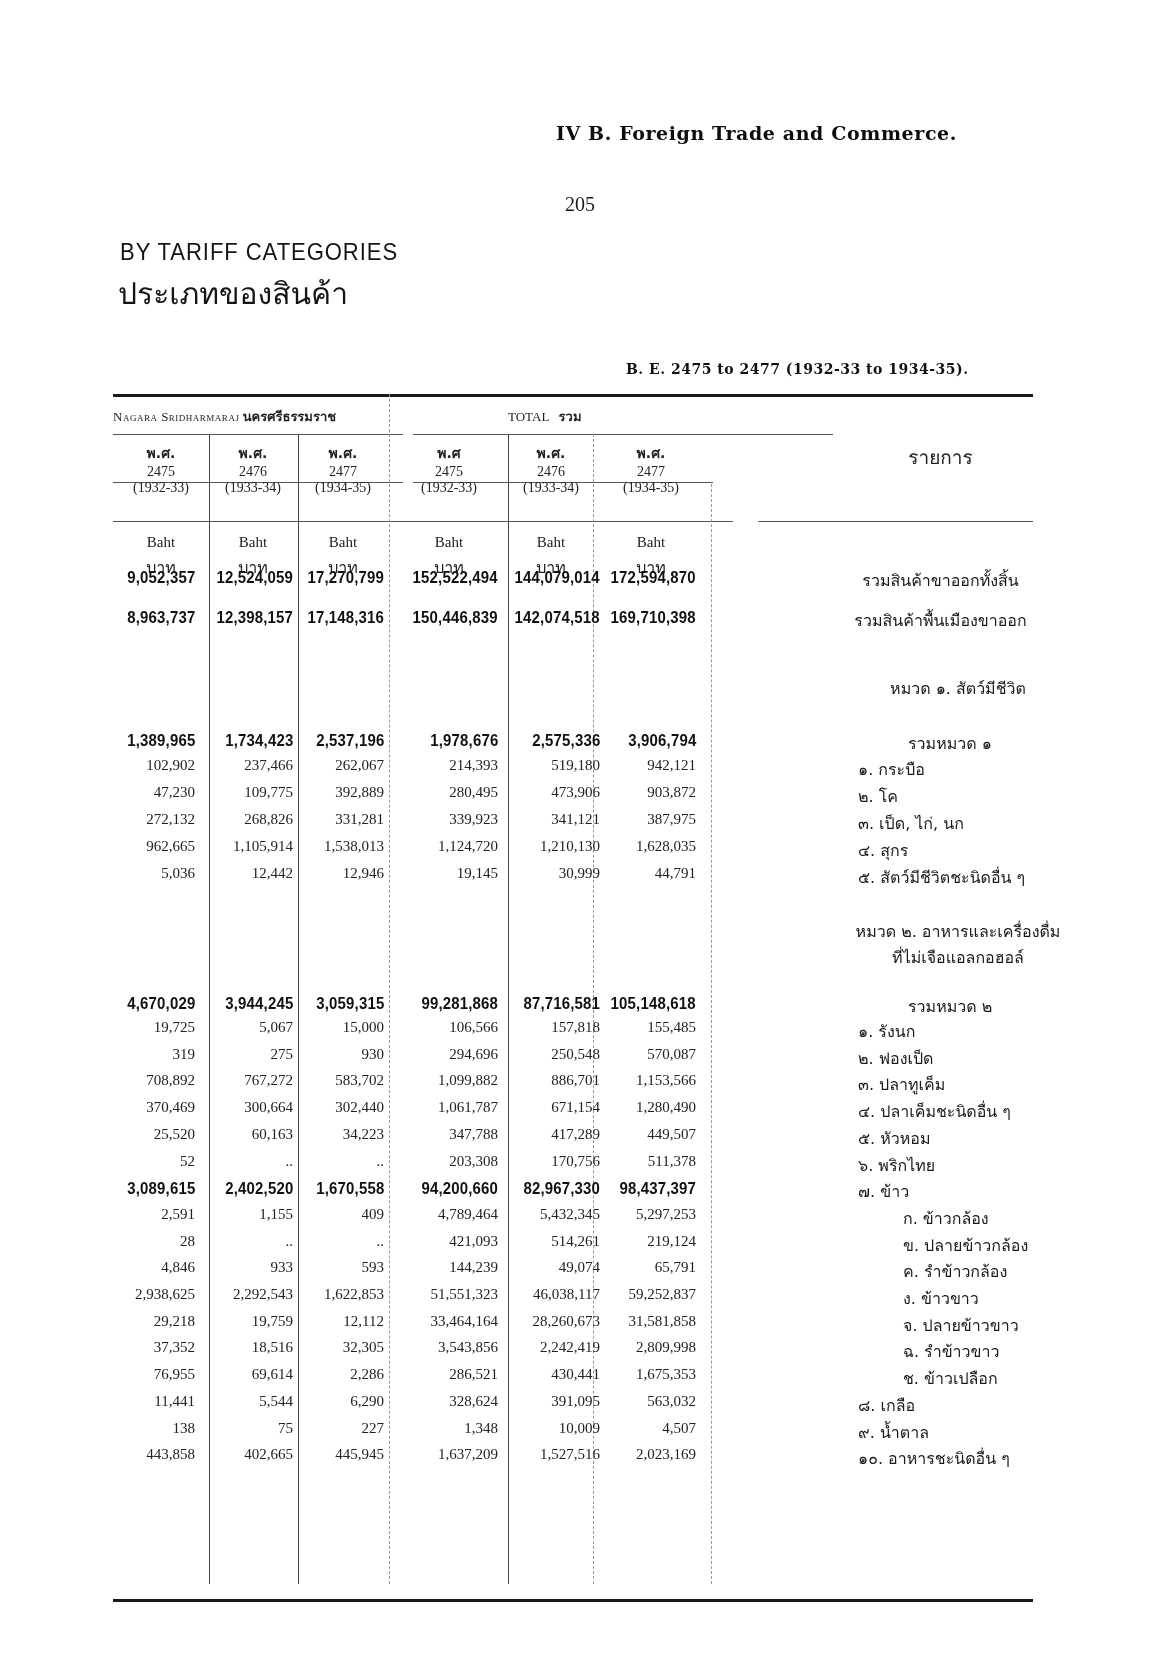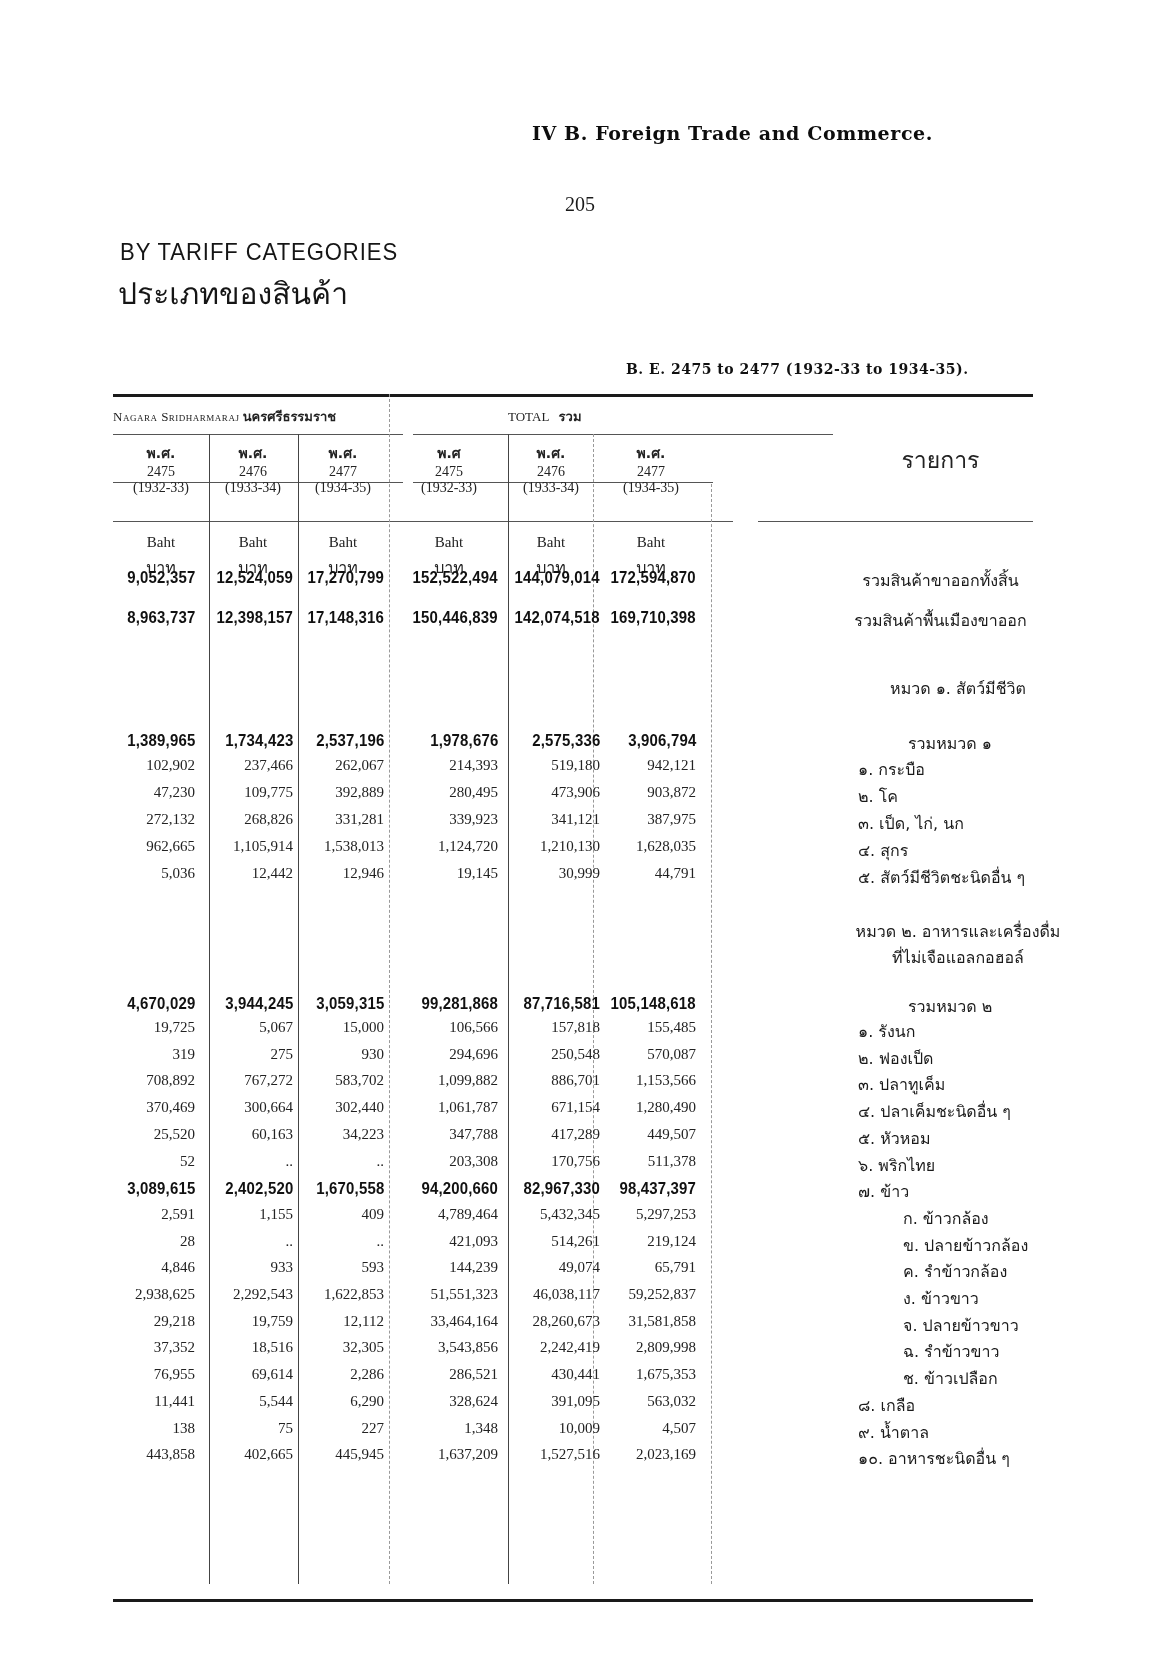--- a/index.html
+++ b/index.html
@@ -1,36 +1,36 @@
 <!DOCTYPE html>
 <html><head>
 <meta charset="utf-8">
 <style>
   html, body { margin: 0; padding: 0; background: #ffffff; }
   body { width: 1174px; height: 1666px; position: relative; overflow: hidden; color: #111; font-family: "DejaVu Serif", serif; }
-  .running-head { position: absolute; top: 122px; left: 532px; font-family: "DejaVu Serif", serif; font-weight: 900; font-size: 19px; letter-spacing: 0.6px; color: #0d0d0d; }
+  .running-head { position: absolute; top: 122px; left: 556px; font-family: "DejaVu Serif", serif; font-weight: 900; font-size: 19px; letter-spacing: 0.6px; color: #0d0d0d; }
   .page-num { position: absolute; top: 193px; left: 565px; font-family: "Liberation Serif", serif; font-size: 20px; color: #1a1a1a; }
   .section-title { position: absolute; top: 238px; left: 120px; font-family: "Liberation Sans", sans-serif; font-size: 24px; letter-spacing: 1px; color: #151515; transform: scaleX(0.92); transform-origin: left; }
   .section-title-thai { position: absolute; top: 270px; left: 118px; font-family: "DejaVu Sans", sans-serif; font-size: 30px; color: #151515; }
   .period { position: absolute; top: 361px; left: 626px; font-family: "DejaVu Serif", serif; font-weight: 900; font-size: 14px; letter-spacing: 0.5px; color: #111; }
 
   .table-wrap { position: absolute; left: 113px; top: 394px; width: 920px; height: 1208px; }
   .rule-top { position: absolute; left: 0; right: 0; top: 0; height: 3px; background: #1a1a1a; }
   .rule-bottom { position: absolute; left: 0; right: 0; bottom: 0; height: 3px; background: #1a1a1a; }
   .vline { position: absolute; top: 38px; bottom: 18px; width: 0; border-left: 1.4px solid #444; }
   .vline.light { border-left: 1px dashed #999; }
   .hline { position: absolute; height: 0; border-top: 1px solid #555; }
 
   .group-head { position: absolute; top: 12px; font-family: "Liberation Serif", serif; font-size: 13px; color: #222; white-space: nowrap; }
   .group-head .sc { font-variant: small-caps; letter-spacing: 0.5px; }
   .col-head { position: absolute; top: 48px; text-align: center; font-family: "Liberation Serif", serif; color: #222; }
   .col-head .era { font-family: "DejaVu Sans", sans-serif; font-size: 14px; font-weight: bold; display: block; }
   .col-head .yr { font-size: 14px; display: block; line-height: 16px; }
   .col-head .yr2 { font-size: 14px; display: block; line-height: 16px; }
-  .item-head { position: absolute; top: 48px; left: 735px; width: 185px; text-align: center; font-family: "DejaVu Sans", sans-serif; font-size: 23px; color: #222; }
+  .item-head { position: absolute; top: 48px; left: 735px; width: 185px; text-align: center; font-family: "DejaVu Sans", sans-serif; font-size: 19px; color: #222; }
   .unit { position: absolute; top: 140px; text-align: center; font-family: "Liberation Serif", serif; color: #222; }
   .unit .en { font-size: 15px; display: block; }
   .unit .th { font-family: "DejaVu Sans", sans-serif; font-size: 16px; display: block; margin-top: 4px; }
 
   .row { position: absolute; left: 0; width: 920px; height: 26px; }
   .cell { position: absolute; top: 0; text-align: right; white-space: nowrap; }
   .num-bold { font-family: "Liberation Sans", sans-serif; font-weight: bold; font-size: 17px; transform: scaleX(0.88); transform-origin: right; letter-spacing: 0.2px; }
   .num { font-family: "Liberation Serif", serif; font-size: 15px; color: #222; }
   .label { position: absolute; top: 0; left: 745px; font-family: "DejaVu Sans", sans-serif; font-size: 16px; color: #1a1a1a; white-space: nowrap; }
   .label.sub { left: 790px; }

